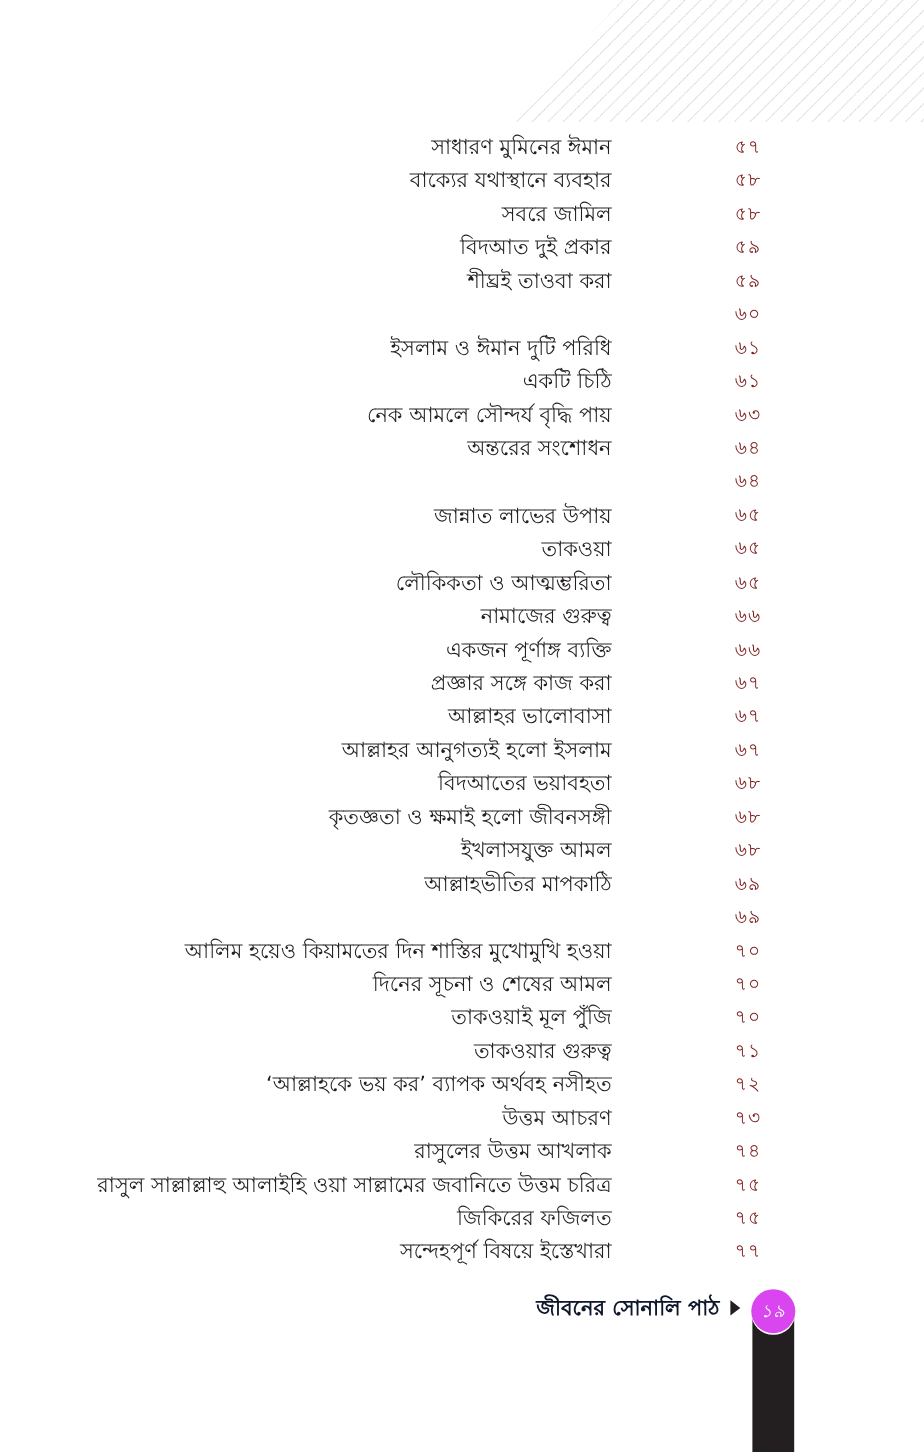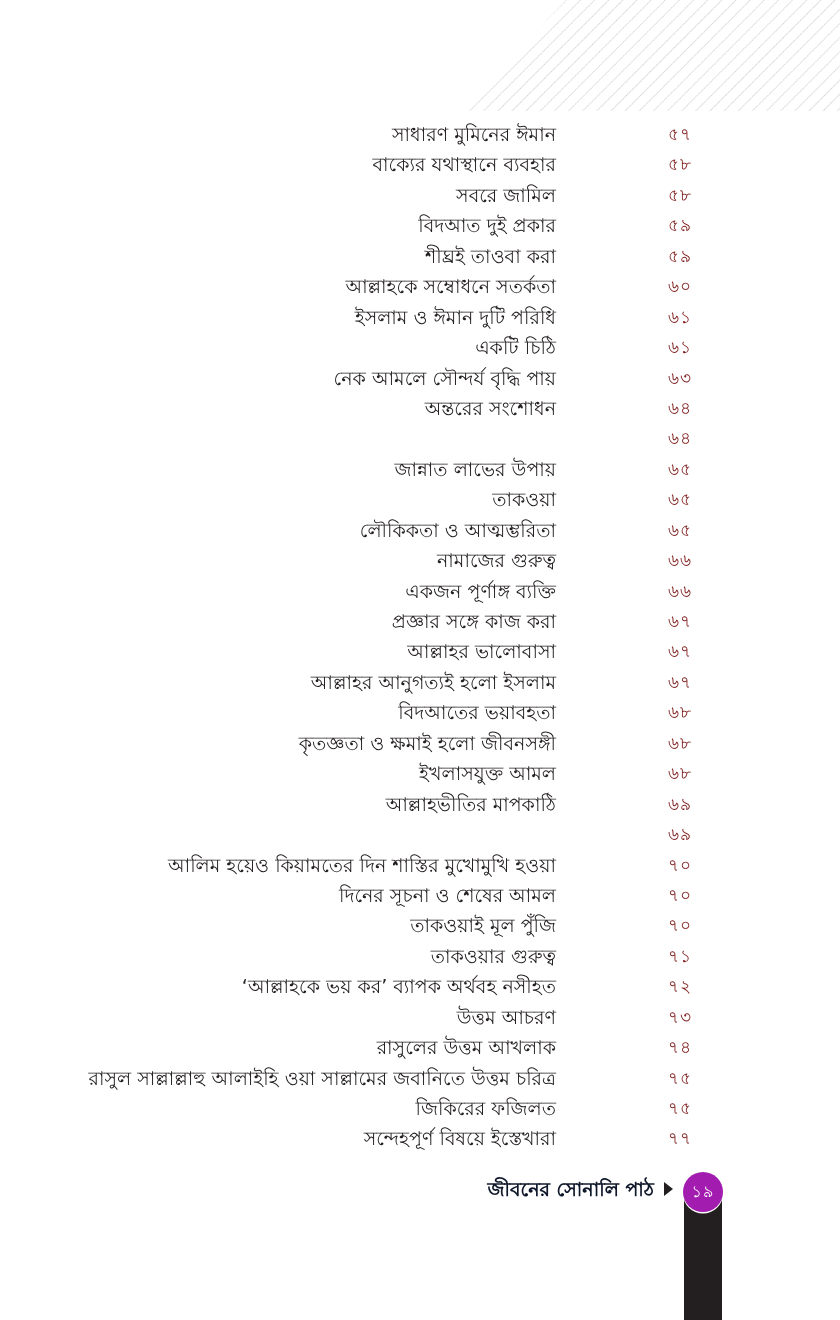--- a/index.html
+++ b/index.html
@@ -83,25 +83,26 @@
     height: 130px;
     background: #231f20;
   }
   .page-circle {
     position: absolute;
     left: 683px;
     top: 1172px;
     width: 40px;
     height: 40px;
     border-radius: 50%;
-    background: #a21caf;
+    background: #d946ef;
     box-shadow: 0 1.5px 0 0 #ffffff;
     display: flex;
     align-items: center;
     justify-content: center;
+    font-style: italic;
   }
   .page-number {
     color: #ffffff;
     font-size: 16px;
     line-height: 16px;
     letter-spacing: 1px;
   }
 </style>
 </head>
 <body>
@@ -130,21 +131,20 @@
     </li>
   <li class="toc-row">
       <span class="toc-title">বিদআত দুই প্রকার</span>
       <span class="toc-page">৫৯</span>
     </li>
   <li class="toc-row">
       <span class="toc-title">শীঘ্রই তাওবা করা</span>
       <span class="toc-page">৫৯</span>
     </li>
   <li class="toc-row">
-      <span class="toc-title">আল্লাহকে সম্বোধনে সতর্কতা</span>
       <span class="toc-page">৬০</span>
     </li>
   <li class="toc-row">
       <span class="toc-title">ইসলাম ও ঈমান দুটি পরিধি</span>
       <span class="toc-page">৬১</span>
     </li>
   <li class="toc-row">
       <span class="toc-title">একটি চিঠি</span>
       <span class="toc-page">৬১</span>
     </li>

